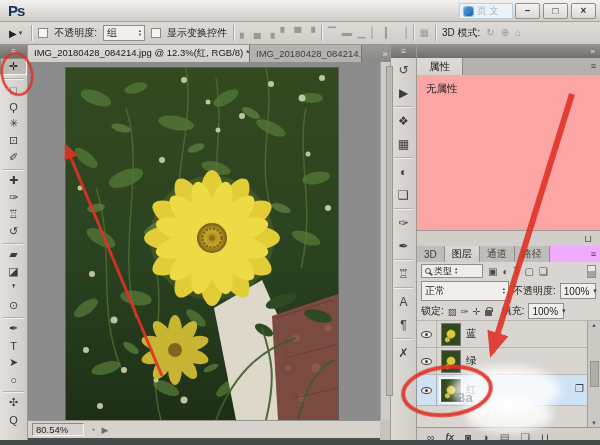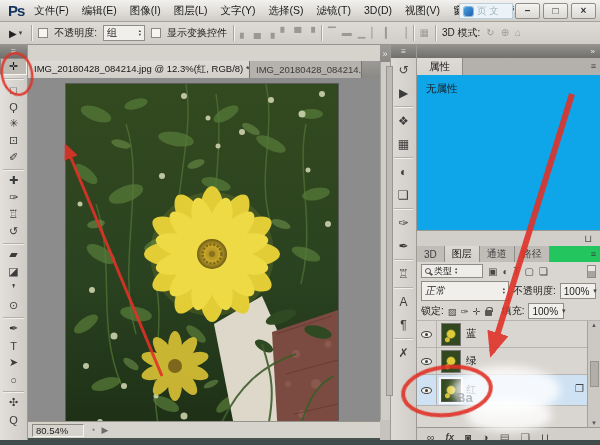--- a/index.html
+++ b/index.html
@@ -45,21 +45,21 @@
     border-right:1px solid #9d9a95; display:flex; flex-direction:column; }
   .dockhead { height:13px; background:linear-gradient(#93918d,#716f6b); color:#e8e7e5;
     font-size:8px; display:flex; align-items:center; justify-content:center; line-height:1; flex:none; }
   .tool { height:17px; display:flex; align-items:center; justify-content:center;
     font-size:11px; color:#3b3b3b; flex:none; }
   .tool.sel { background:#bdbab4; border:1px solid; border-color:#8b8983 #f6f5f3 #f6f5f3 #8b8983; color:#111; }
   .tsep { height:4px; flex:none; border-bottom:1px solid #b3b0ab; box-shadow:0 1px 0 #f0efeb; margin:0 3px 2px; }
 
   
   #center { width:352px; display:flex; flex-direction:column; }
-  #tabband { height:17px; background:linear-gradient(#9c9a96,#8b8985); display:flex; align-items:flex-end;margin-top:16px; }
+  #tabband { height:17px; background:linear-gradient(#9c9a96,#8b8985); display:flex; align-items:flex-end; }
   .dtab { height:17px; display:flex; align-items:center; gap:5px; padding:0 6px; font-size:9.5px; }
   .dtab.active { background:linear-gradient(#dedbd6,#d2cfca); color:#161616; max-width:222px;
     border-right:1px solid #76746f; white-space:nowrap; overflow:hidden; }
   .dtab.inactive { background:#b5b2ad; color:#3d3d3d; width:112px; white-space:nowrap;
     overflow:hidden; border-right:1px solid #76746f; }
   #canvas { height:358px; background:#8c8c8c; position:relative; overflow:hidden; }
   #photo { position:absolute; left:38px; top:6px; width:272px; height:352px;
     outline:1px solid rgba(0,0,0,.35); }
   #statusbar { height:18px; background:#d6d2cc; border-top:1px solid #95938d;
     display:flex; align-items:center; gap:6px; padding:0 4px; font-size:10px; color:#222; }
@@ -85,43 +85,43 @@
     font-size:12px; color:#3c3c3c; flex:none; }
   .ssep { height:3px; border-bottom:1px solid #b3b0ab; box-shadow:0 1px 0 #f0efeb; margin:0 3px 2px; flex:none; }
 
   
   #panels { width:183px; display:flex; flex-direction:column; background:#d9d6d1; }
   #panels .dockhead { justify-content:flex-end; padding-right:5px; }
   #proptabrow { height:17px; background:#b4b1ac; display:flex; align-items:flex-end; position:relative; }
   .ptab { height:17px; padding:0 12px; background:linear-gradient(#dedbd6,#d6d3ce);
     display:flex; align-items:center; font-size:10.5px; color:#161616; border-right:1px solid #8f8d88; }
   .pmenu { position:absolute; right:4px; top:3px; font-size:9px; color:#3c3c3c; }
-  #propbody { height:155px; background:#0ea5e9; padding:7px 9px; font-size:10.5px; color:#1a1a1a; }
+  #propbody { height:155px; background:#fca5a5; padding:7px 9px; font-size:10.5px; color:#1a1a1a; }
   #propbottom { height:16px; background:#d2cfca; border-top:1px solid #9a9890;
     display:flex; align-items:center; justify-content:flex-end; gap:8px; padding:0 8px; }
   #propbottom span { color:#55534f; font-size:10px; }
 
-  #layertabs { height:16px; background:#22c55e; display:flex; align-items:flex-end; position:relative; }
+  #layertabs { height:16px; background:#f0abfc; display:flex; align-items:flex-end; position:relative; }
   .ltab { height:16px; padding:0 7px; display:flex; align-items:center; font-size:10px;
     color:#3e3e3e; background:#c0bdb8; border-right:1px solid #8f8d88; }
   .ltab.active { background:linear-gradient(#dcd9d4,#d2cfca); color:#111; }
 
   #filterrow { height:18px; display:flex; align-items:center; gap:5px; padding:0 4px;
     background:#d9d6d1; }
   .searchbox { width:62px; height:14px; background:#efede9; border:1px solid #8f8d87;
     display:flex; align-items:center; gap:3px; padding:0 3px; font-size:9px; }
   .mag { width:6px; height:6px; border:1.5px solid #555; border-radius:50%; position:relative; flex:none; }
   .mag:after { content:""; position:absolute; width:4px; height:1.5px; background:#555;
     right:-3px; bottom:-1px; transform:rotate(40deg); }
   .fico { font-size:10px; color:#474747; }
   .ftoggle { margin-left:auto; width:9px; height:13px; background:linear-gradient(#e8e6e2 50%,#a8a5a0 50%);
     border:1px solid #8f8d87; }
 
   #blendrow { height:22px; display:flex; align-items:center; gap:4px; padding:0 4px; background:#d9d6d1; font-size:10px; }
-  .blendbox { width:88px; height:20px;font-style:italic; }
+  .blendbox { width:88px; height:20px; }
   .pctbox { width:36px; height:16px; }
   #lockrow { height:18px; display:flex; align-items:center; gap:4px; padding:0 4px; background:#d9d6d1; font-size:10px; }
   .lockico { font-size:9.5px; color:#4a4a48; }
   .minilock { width:7px; height:6px; background:#5a5855; border-radius:1px; position:relative; margin-top:3px; }
   .minilock:before { content:""; position:absolute; left:1px; top:-3px; width:5px; height:4px;
     border:1px solid #5a5855; border-bottom:none; border-radius:3px 3px 0 0; }
 
   #layerslist { height:107px; background:#d9d6d1; position:relative; overflow:hidden;
     border-top:1px solid #b7b4af; }
   .lrow { height:27px; display:flex; align-items:center; border-bottom:1px solid #b7b4af; position:relative; }
@@ -157,33 +157,20 @@
   #wmtext { position:absolute; left:456px; top:390px; z-index:41; font-size:13px; font-weight:bold;
     color:rgba(145,150,158,.65); }
   #anno { position:absolute; left:0; top:0; z-index:50; pointer-events:none; }
   #darkedge { position:absolute; left:0; top:440px; width:600px; height:5px; background:#404c4a; z-index:30; }
 </style>
 </head>
 <body>
 
 <div id="menubar">
   <span class="pslogo">Ps</span>
-  <div class="menus">
-    <span class="mi">文件(F)</span>
-    <span class="mi">编辑(E)</span>
-    <span class="mi">图像(I)</span>
-    <span class="mi">图层(L)</span>
-    <span class="mi">文字(Y)</span>
-    <span class="mi">选择(S)</span>
-    <span class="mi">滤镜(T)</span>
-    <span class="mi">3D(D)</span>
-    <span class="mi">视图(V)</span>
-    <span class="mi">窗口(W)</span>
-    <span class="mi">帮助(H)</span>
-  </div>
   <div class="ime">
     <span class="imeicon"></span>
     <span>页 文</span>
   </div>
   <div class="winbtns">
     <span class="wb">–</span>
     <span class="wb">□</span>
     <span class="wb">×</span>
   </div>
 </div>

